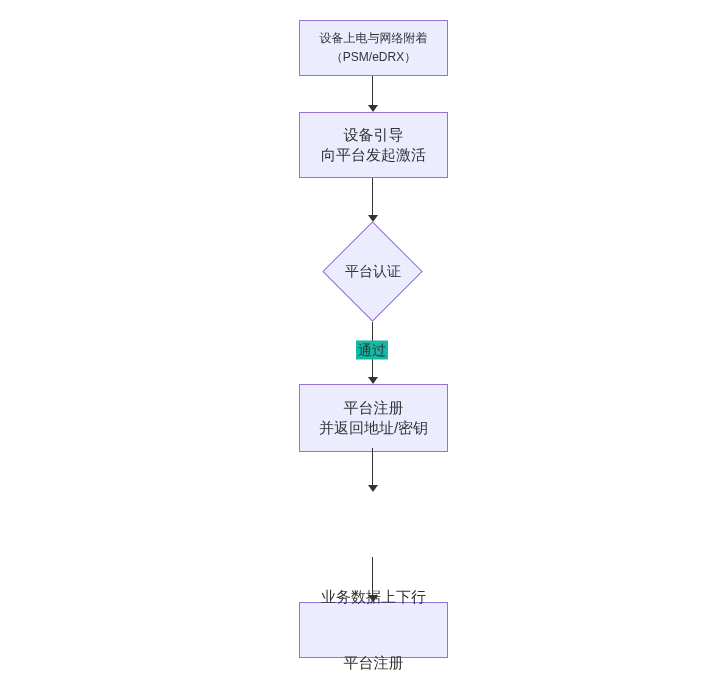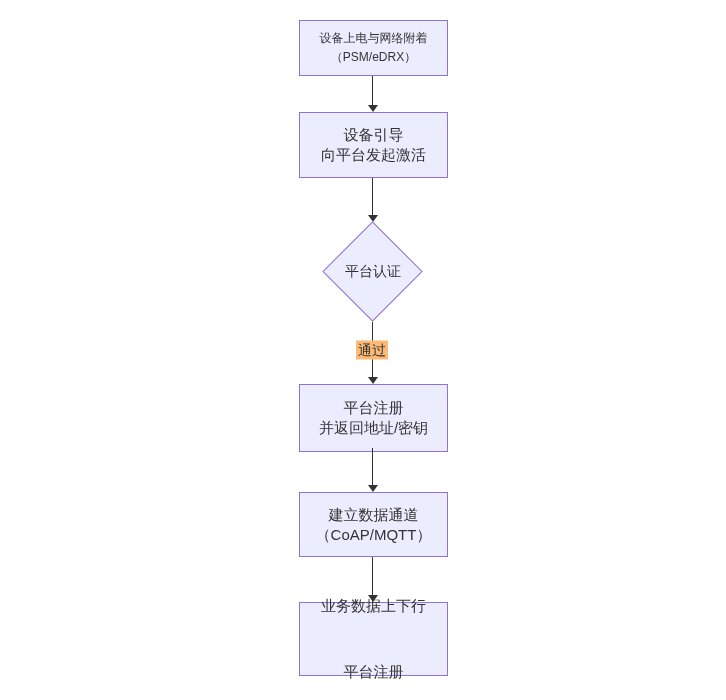--- a/index.html
+++ b/index.html
@@ -26,21 +26,21 @@
     align-items: center;
     text-align: center;
     font-size: 15px;
     line-height: 20px;
   }
   .node-line { white-space: nowrap; }
   #node-power  { top: 20px;  height: 56px; font-size: 12px; line-height: 19px; }
   #node-boot   { top: 112px; height: 66px; }
   #node-reg    { top: 384px; height: 68px; }
   #node-chan   { top: 492px; height: 65px; }
-  #node-biz    { top: 602px; height: 74px; gap: 46px; }
+  #node-biz    { top: 602px; height: 56px; gap: 46px; }
 
   .diamond-shape {
     position: absolute;
     left: 337px;
     top: 236px;
     width: 71px;
     height: 71px;
     box-sizing: border-box;
     background: #ECECFF;
     border: 1px solid #9370DB;
@@ -80,21 +80,21 @@
   #arrow-head-2 { top: 215px; }
   #arrow-head-3 { top: 377px; }
   #arrow-head-4 { top: 485px; }
   #arrow-head-5 { top: 595px; }
 
   .edge-label {
     position: absolute;
     left: 372px;
     top: 350px;
     transform: translate(-50%, -50%);
-    background: #fdba74;
+    background: #14b8a6;
     font-size: 14px;
     line-height: 19px;
     padding: 0 2px;
     white-space: nowrap;
   }
 </style>
 </head>
 <body>
 
 <div class="canvas">
@@ -123,24 +123,20 @@
   <div class="arrow-head" id="arrow-head-3"></div>
 
   <div class="rect-node" id="node-reg">
     <div class="node-line">平台注册</div>
     <div class="node-line">并返回地址/密钥</div>
   </div>
 
   <div class="edge-line" id="edge-line-4"></div>
   <div class="arrow-head" id="arrow-head-4"></div>
 
-  <div class="rect-node" id="node-chan">
-    <div class="node-line">建立数据通道</div>
-    <div class="node-line">（CoAP/MQTT）</div>
-  </div>
 
   <div class="edge-line" id="edge-line-5"></div>
   <div class="arrow-head" id="arrow-head-5"></div>
 
   <div class="rect-node" id="node-biz">
     <div class="node-line">业务数据上下行</div>
     <div class="node-line">平台注册</div>
   </div>
 
 </div>

